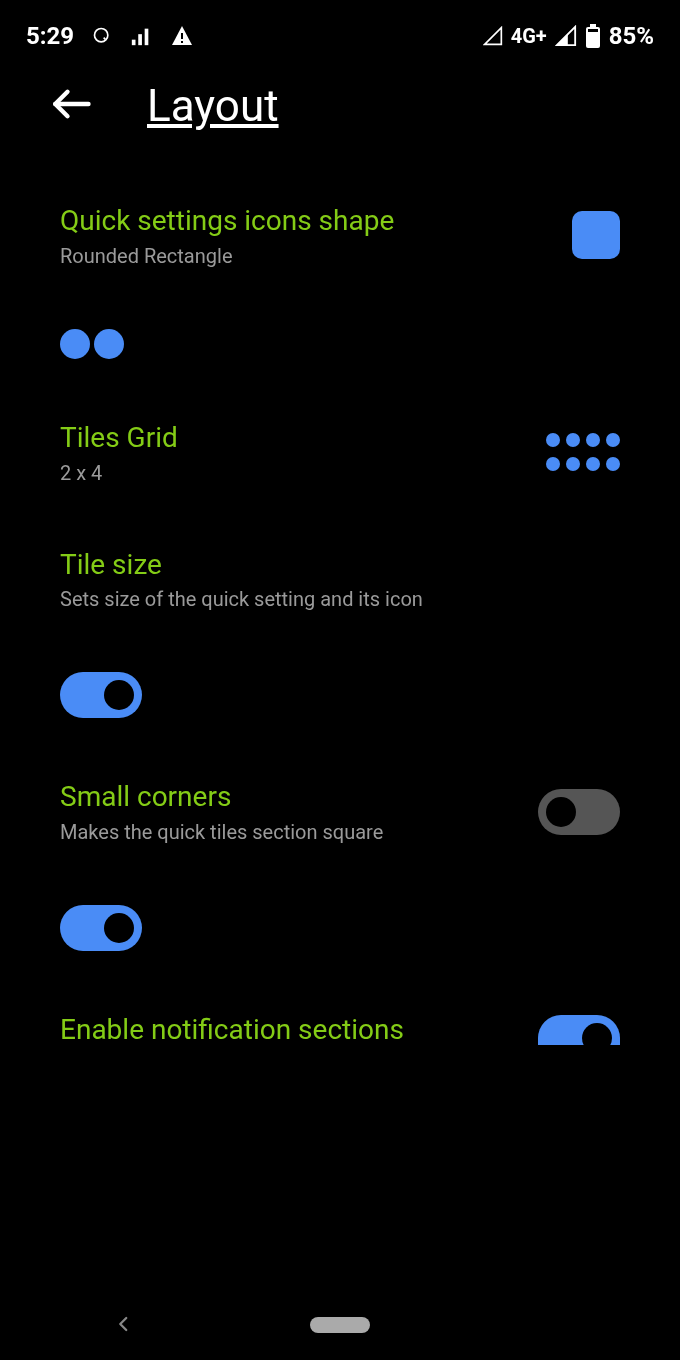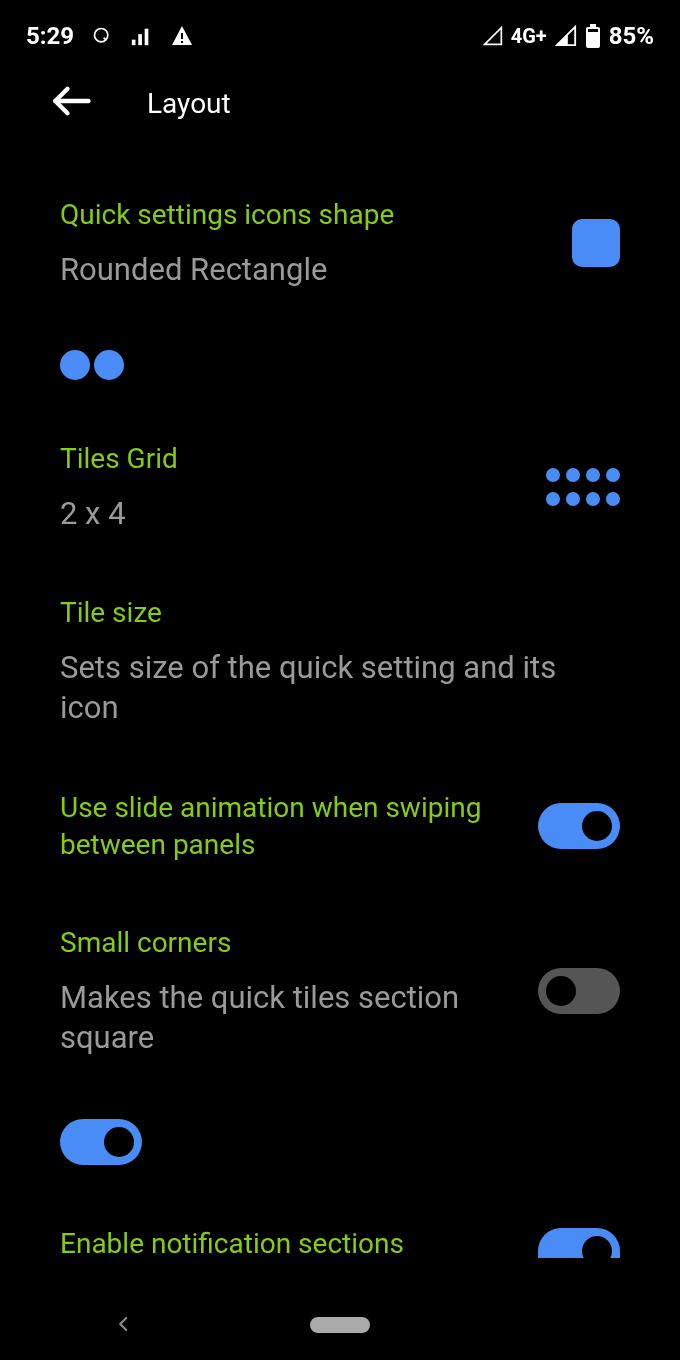--- a/index.html
+++ b/index.html
@@ -28,43 +28,43 @@
     .status-icon { display: inline-flex; align-items: center; }
 
     
     .header {
       display: flex;
       align-items: center;
       padding: 30px 25px 40px 50px;
       gap: 55px;
     }
     .back-arrow { cursor: pointer; }
-    .page-title { font-size: 28px; font-weight: 400; }
+    .page-title { font-size: 44px; font-weight: 400; text-decoration: underline; }
 
     
     .settings {
       padding: 0 60px;
     }
     .setting-row {
       display: flex;
       align-items: center;
       justify-content: space-between;
       padding: 30px 0;
       gap: 20px;
     }
     .setting-text { flex: 1; }
     .setting-title {
       font-size: 28px;
       color: #84cc16;
       line-height: 1.35;
     }
     .setting-subtitle {
-      font-size: 31px;
+      font-size: 20px;
       color: #9a9a9a;
-      margin-top: 16px;
+      margin-top: 3px;
       line-height: 1.3;
     }
     .setting-widget { flex-shrink: 0; }
 
     
     .rounded-rect-preview {
       width: 48px;
       height: 48px;
       background: #4a8cf6;
       border-radius: 10px;
@@ -253,23 +253,20 @@
   </div>
 
   <div class="setting-row">
     <div class="setting-text">
       <div class="setting-title">Tile size</div>
       <div class="setting-subtitle">Sets size of the quick setting and its icon</div>
     </div>
   </div>
 
   <div class="setting-row">
-    <div class="setting-text">
-      <div class="setting-title">Use slide animation when swiping between panels</div>
-    </div>
     <div class="setting-widget toggle on">
       <div class="knob"></div>
     </div>
   </div>
 
   <div class="setting-row">
     <div class="setting-text">
       <div class="setting-title">Small corners</div>
       <div class="setting-subtitle">Makes the quick tiles section square</div>
     </div>

